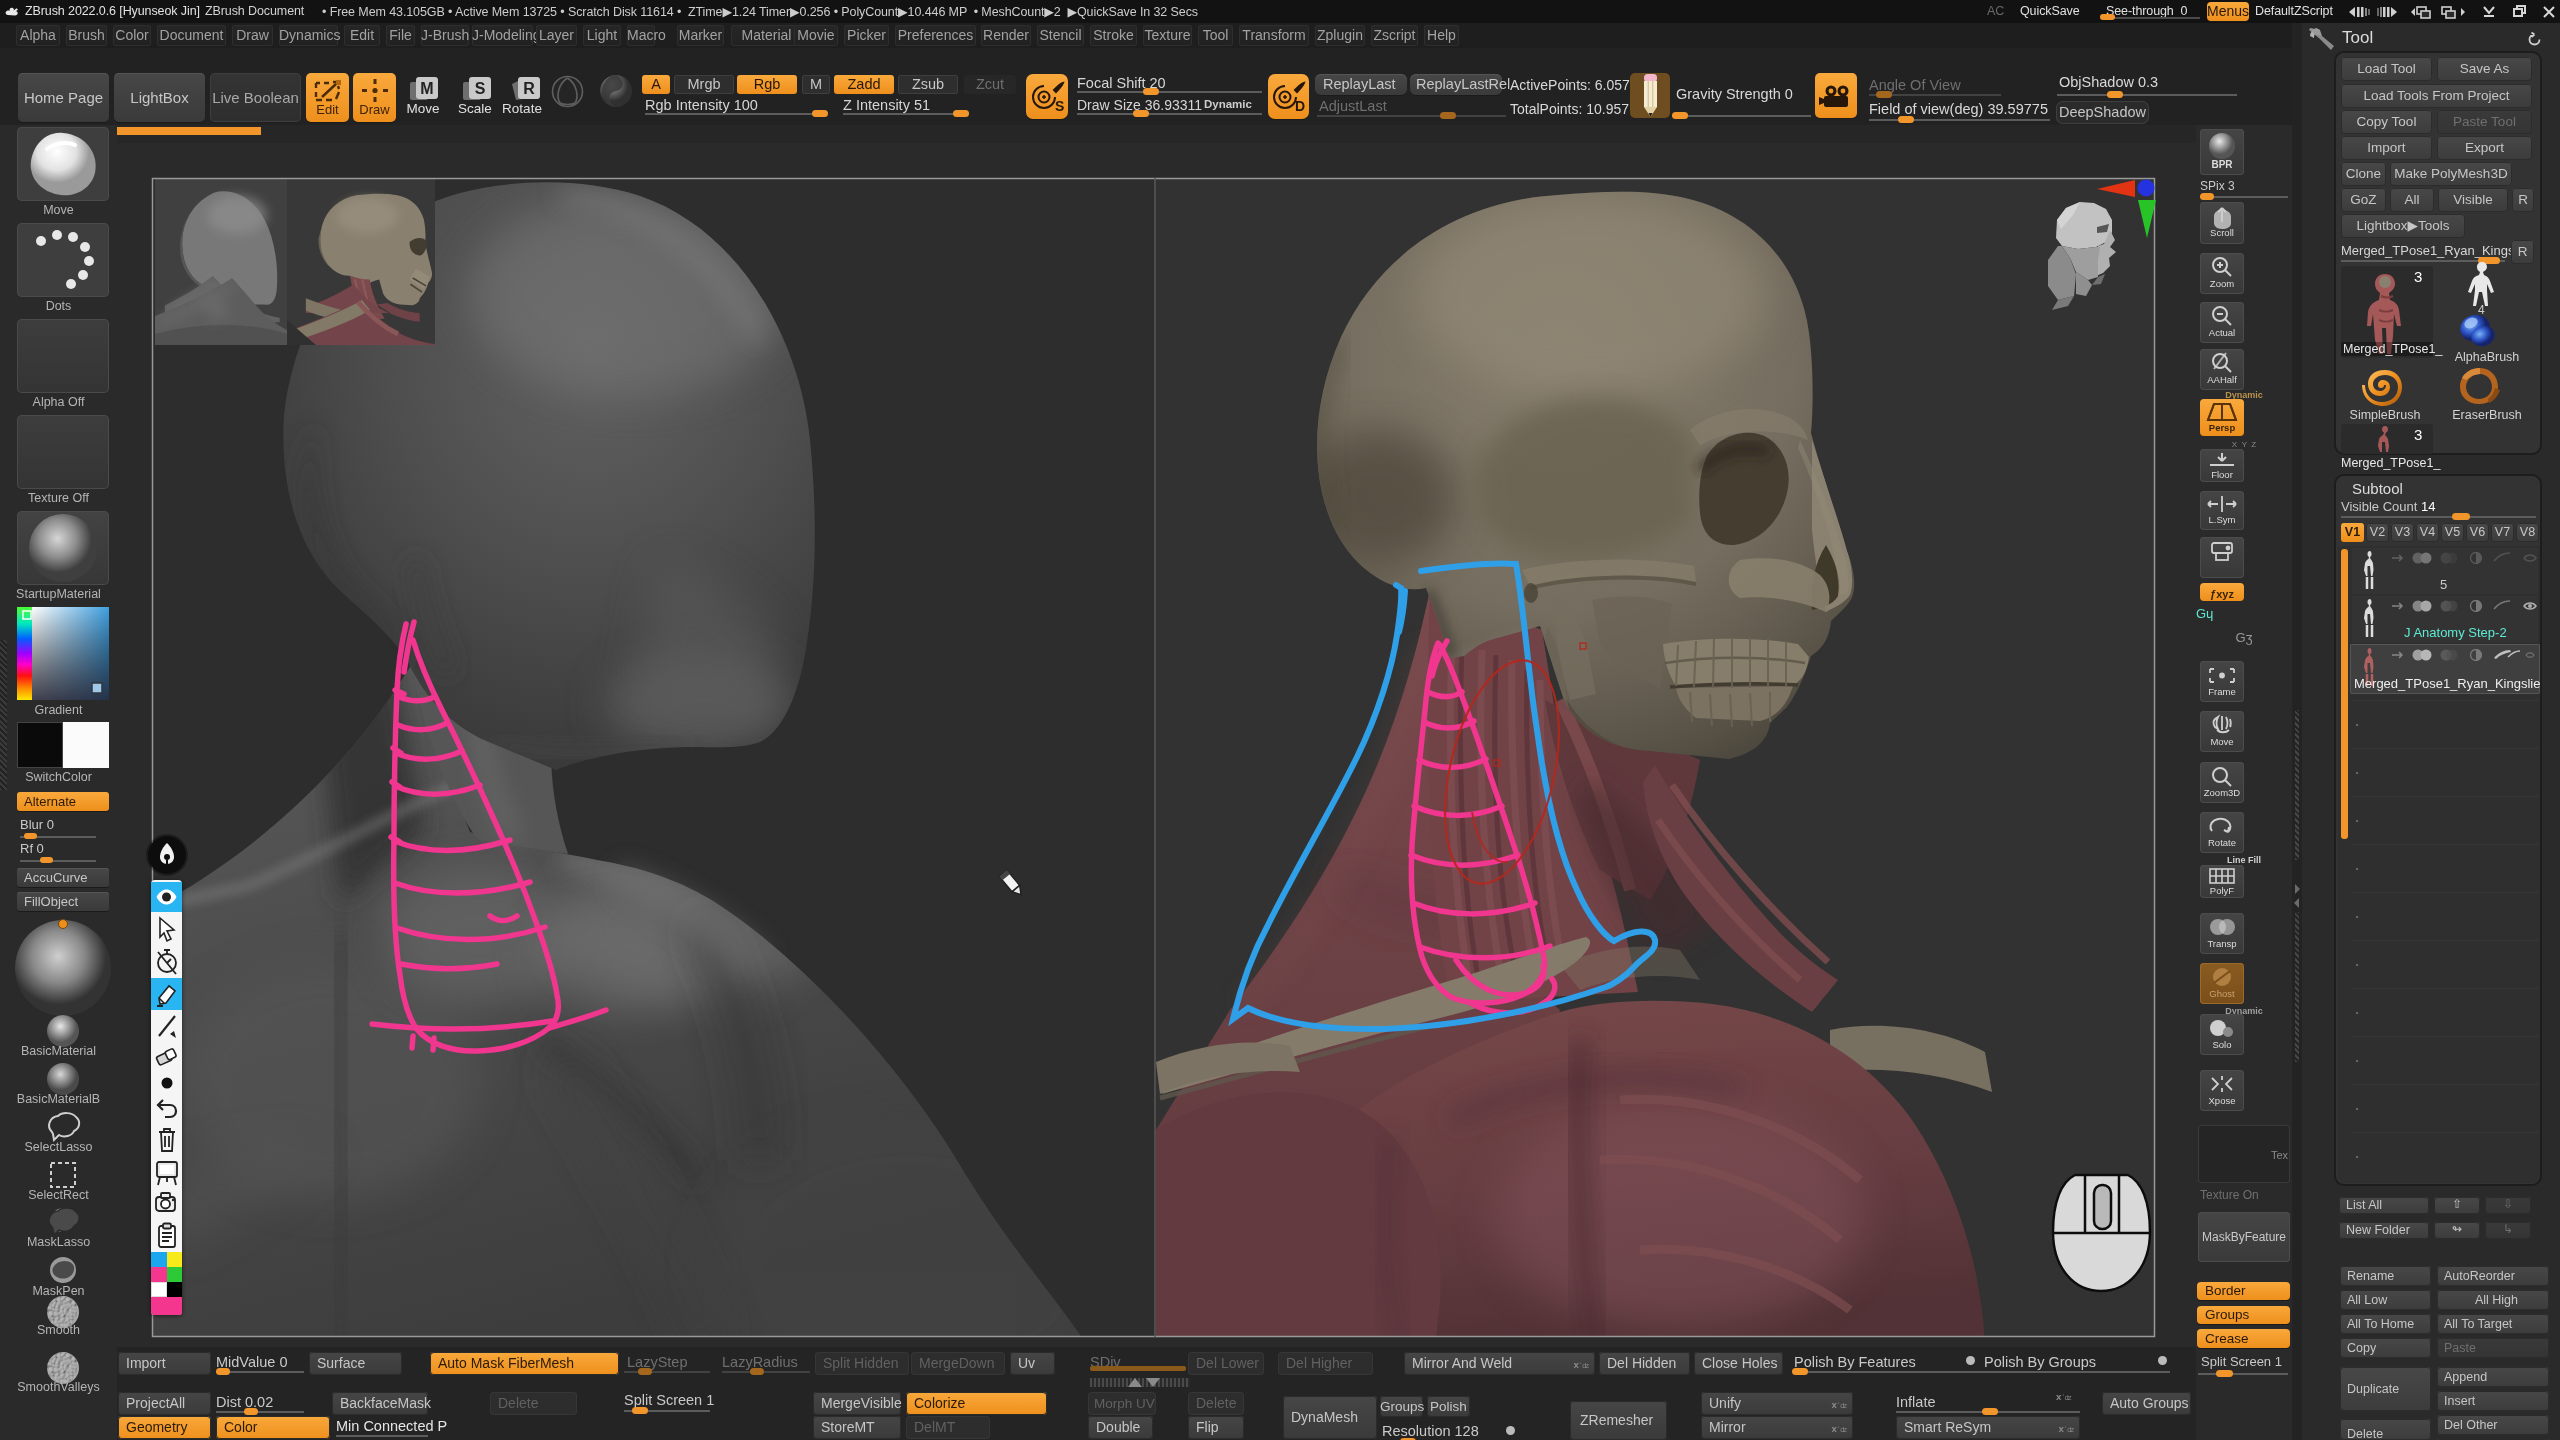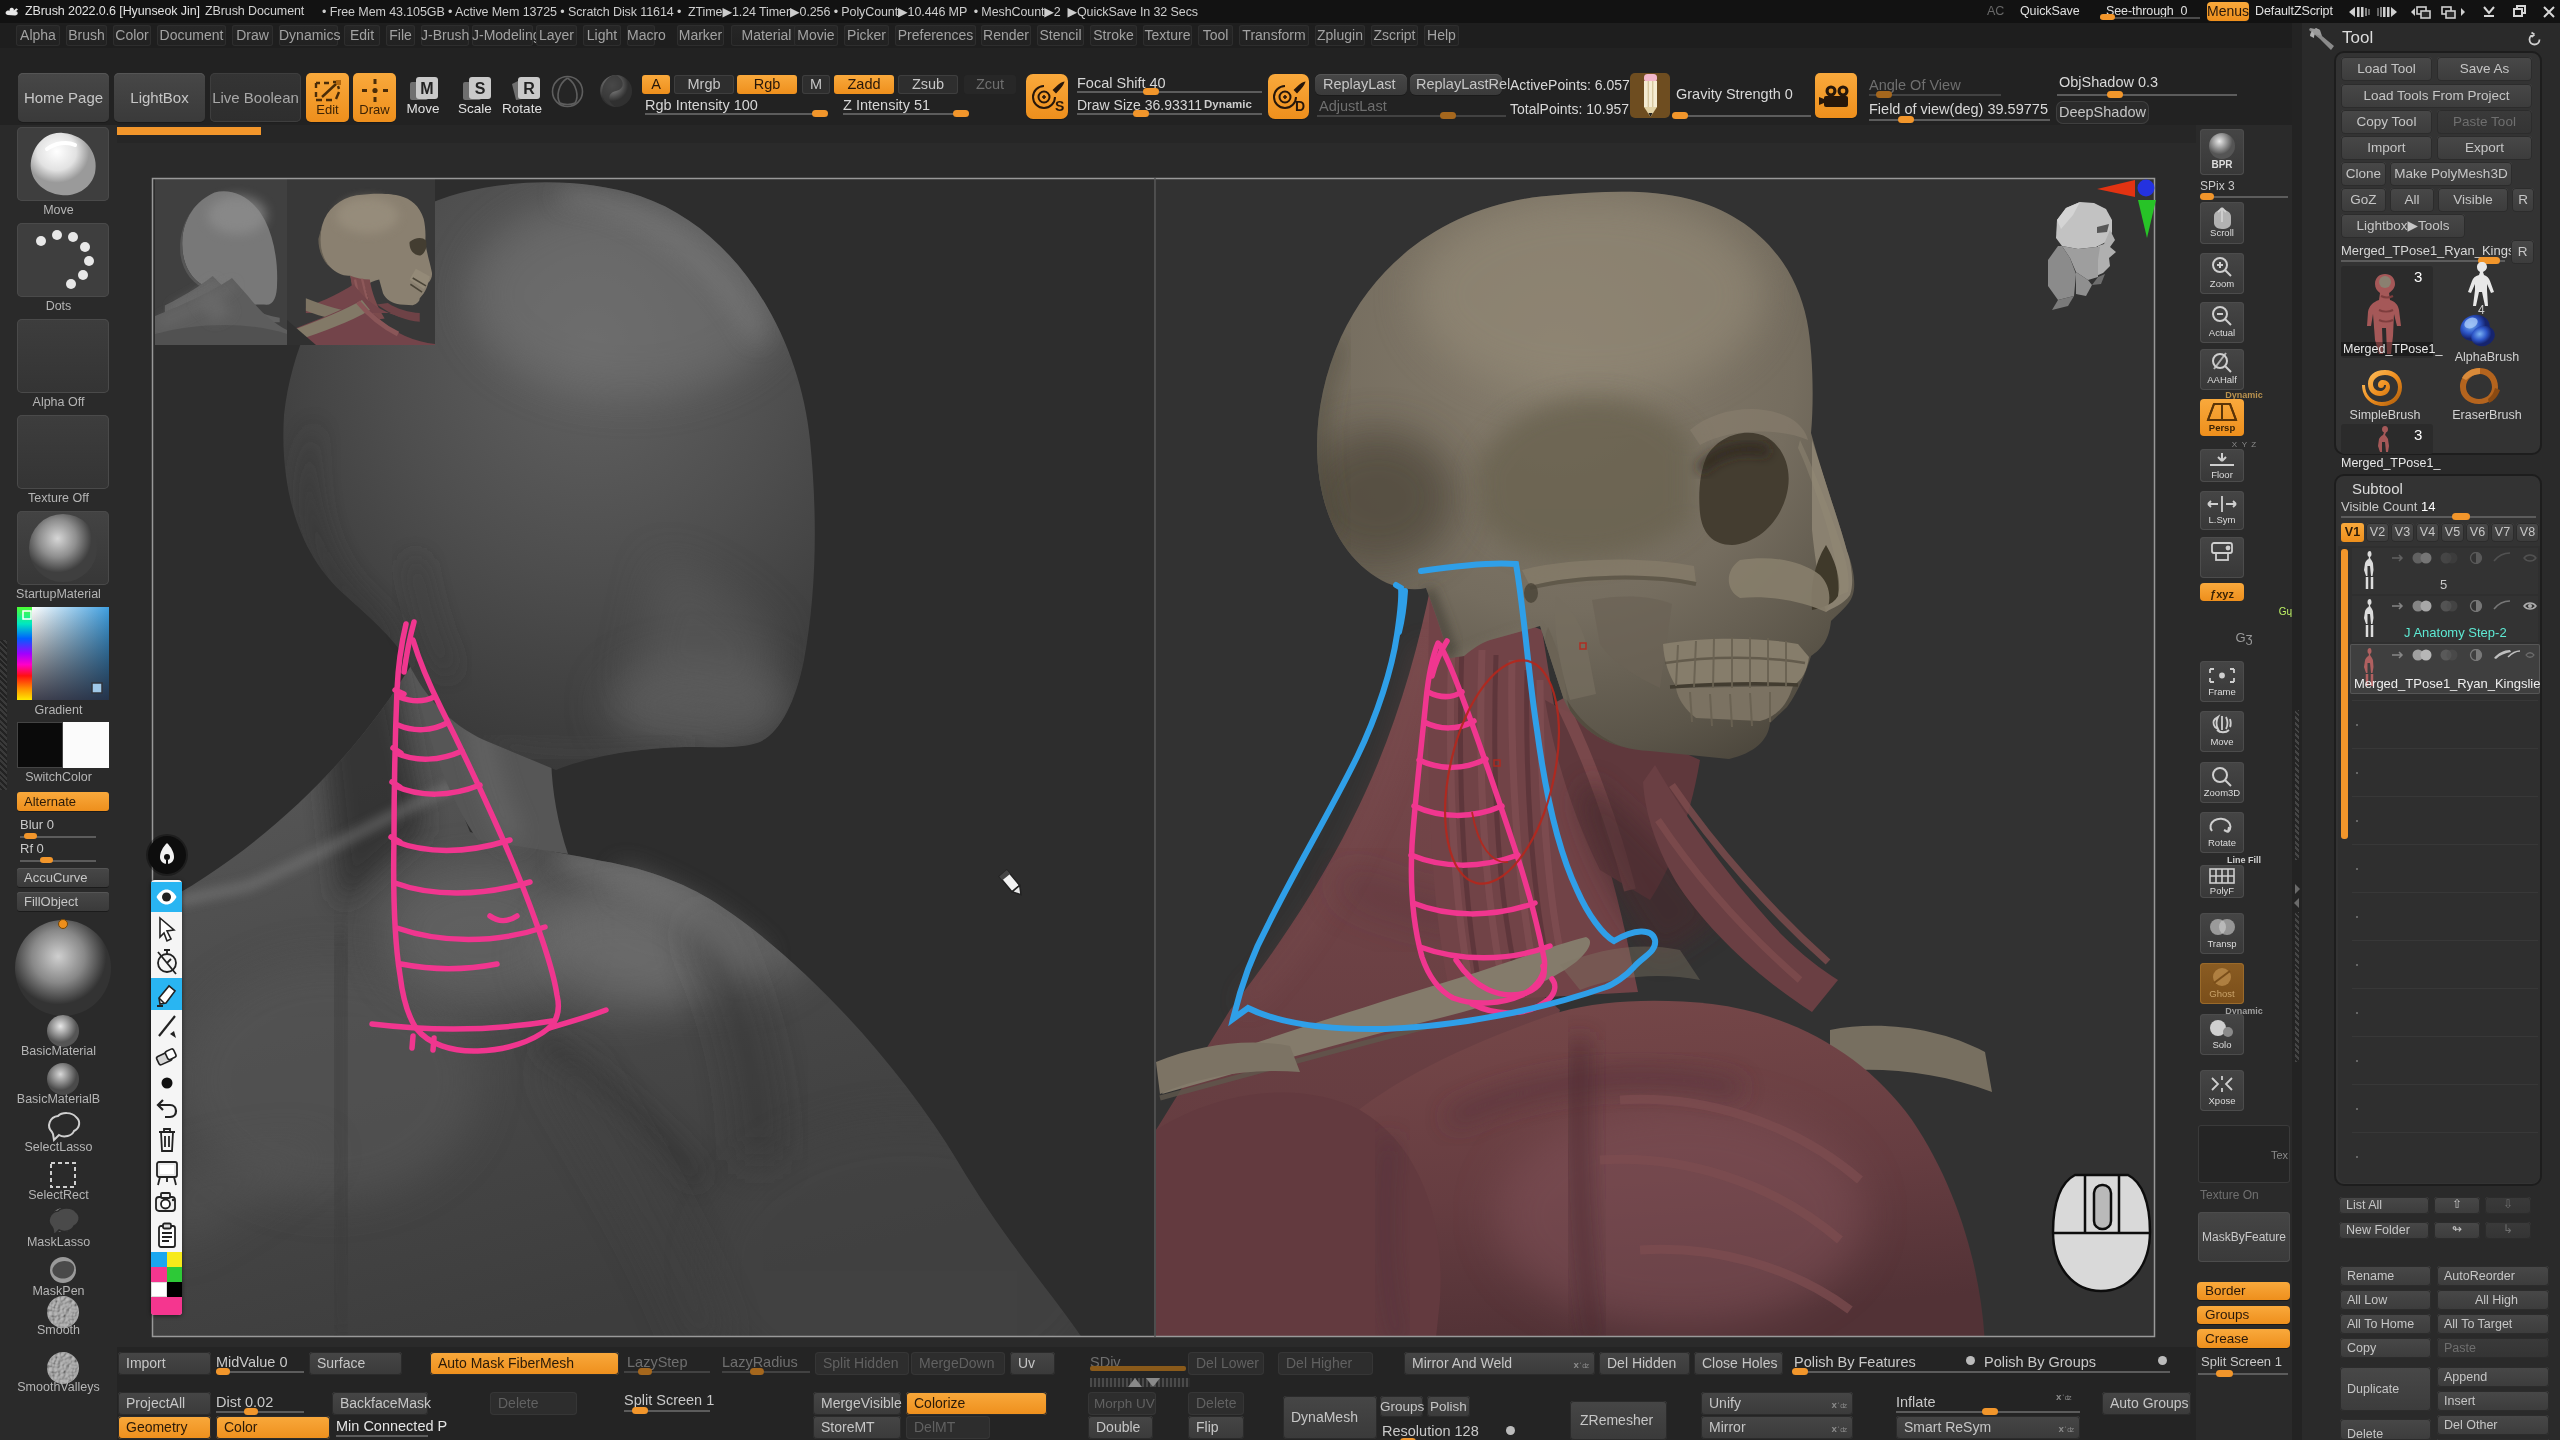--- a/index.html
+++ b/index.html
@@ -196,21 +196,21 @@
 <div class="ob" style="left:1026px;top:74px;width:42px;height:45px;border-radius:7px"></div>
 <svg class="abs" style="left:1029px;top:78px" width="37" height="37" viewBox="0 0 37 37">
         <g stroke="#27170a" fill="none" stroke-width="2">
           <path d="M15 8 A11 11 0 1 0 26 19"></path>
           <circle cx="15" cy="19" r="5.5"></circle>
           <path d="M13 19 H17 M15 17 V21" stroke-width="1.6"></path>
           <path d="M27 14 C31 10 33 8 34 5 C31 6 29 8 25 12 Z" fill="#27170a"></path>
         </g>
         <text x="26" y="33" font-size="14" font-weight="bold" fill="#27170a" font-family="Liberation Sans">S</text>
       </svg>
-<div class="lbl" style="left:1077px;top:75px;font-size:14.5px;color:#d6d6d6">Focal Shift 40</div>
+<div class="lbl" style="left:1077px;top:75px;font-size:14.5px;color:#d6d6d6">Focal Shift 20</div>
 <div class="trk" style="left:1077px;top:91px;width:185px"></div>
 <div class="hdl" style="left:1143px;top:88px"></div>
 <div class="lbl" style="left:1077px;top:97px;font-size:14px;color:#d6d6d6">Draw Size 36.93311</div>
 <div class="trk" style="left:1077px;top:113px;width:185px"></div>
 <div class="hdl" style="left:1133px;top:110px"></div>
 <div class="lbl" style="left:1204px;top:98px;font-size:11.5px;font-weight:bold;color:#cdcdcd">Dynamic</div>
 
 <div class="ob" style="left:1268px;top:74px;width:41px;height:45px;border-radius:7px"></div>
 <svg class="abs" style="left:1270px;top:78px" width="37" height="37" viewBox="0 0 37 37">
         <g stroke="#27170a" fill="none" stroke-width="2">
@@ -746,21 +746,21 @@
         </g>
       </svg><div style="font-size:9.5px;margin-top:-5px;color:#ddd">L.Sym</div></div>
 <div class="rsb" style="top:537px;height:41px"><svg width="44" height="25" viewBox="0 0 44 25">
         <g stroke="#cfcfcf" stroke-width="1.8" fill="none">
           <rect x="12" y="4" width="20" height="10" rx="2"></rect>
           <rect x="16" y="14" width="12" height="7"></rect>
           <circle cx="28" cy="9" r="1.5" fill="#cfcfcf"></circle>
         </g>
       </svg></div>
 <div class="rsb" style="top:583px;height:18px;background:linear-gradient(#f9a93c,#ee8f1c);box-shadow:none;font-size:11px;line-height:18px;color:#3a2305;font-weight:bold">ƒxyz</div>
-<div class="lbl" style="left:2196px;top:606px;width:96px;text-align:right;font-size:10px;color:#bef264">Gɥ</div>
+<div class="lbl" style="left:2196px;top:606px;width:96px;text-align:left;font-size:13px;color:#5eead4">Gɥ</div>
 <div class="lbl" style="left:2196px;top:630px;width:96px;text-align:center;font-size:13px;color:#9a9a9a">Gʒ</div>
 <div class="rsb" style="top:661px;height:41px"><svg width="44" height="25" viewBox="0 0 44 25">
         <g stroke="#cfcfcf" stroke-width="1.8" fill="none">
           <path d="M10 6 H14 M10 6 V10 M30 6 H34 M34 6 V10 M10 19 H14 M10 19 V15 M30 19 H34 M34 19 V15"></path>
           <circle cx="22" cy="12.5" r="2" fill="#cfcfcf"></circle>
         </g>
       </svg><div style="font-size:9.5px;margin-top:-6px;color:#ddd">Frame</div></div>
 <div class="rsb" style="top:711px;height:41px"><svg width="44" height="25" viewBox="0 0 44 25">
         <path d="M18 4 C16 8 16 12 18 16 L15 14 C13 11 13 8 15 6 Z M22 3 V17 M26 4 C28 8 28 12 26 16 M30 6 C31 9 31 12 30 14" stroke="#cfcfcf" stroke-width="1.8" fill="none"></path>
         <path d="M17 17 C20 20 26 20 29 17" stroke="#cfcfcf" stroke-width="1.8" fill="none"></path>

